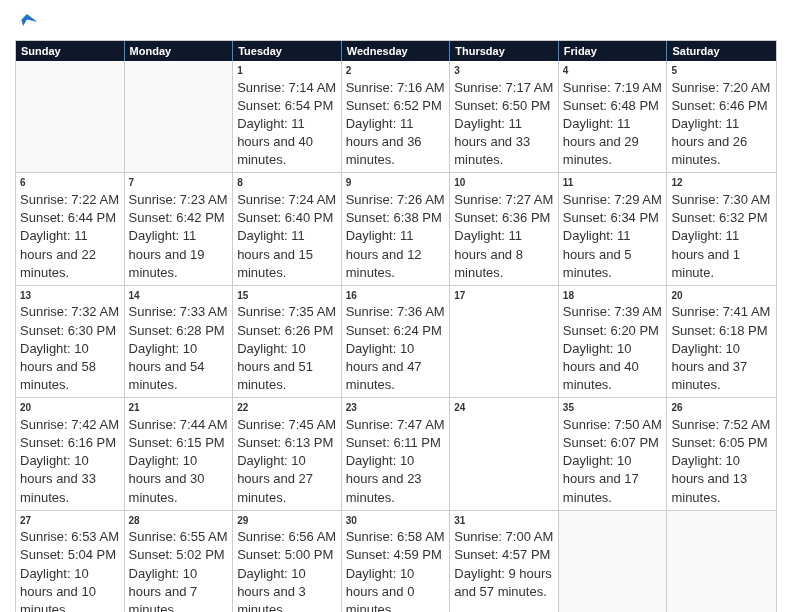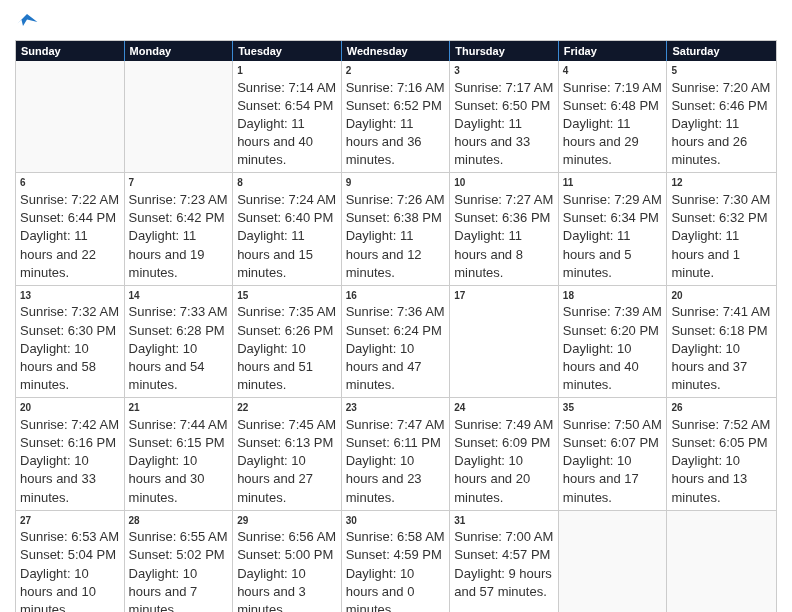--- a/index.html
+++ b/index.html
@@ -206,23 +206,21 @@
 Daylight: 10 hours and 33 minutes.</span></div>
           <div class="cal-cell"><span class="day-num">21</span><span class="info" style="white-space: pre-line;">Sunrise: 7:44 AM
 Sunset: 6:15 PM
 Daylight: 10 hours and 30 minutes.</span></div>
           <div class="cal-cell"><span class="day-num">22</span><span class="info" style="white-space: pre-line;">Sunrise: 7:45 AM
 Sunset: 6:13 PM
 Daylight: 10 hours and 27 minutes.</span></div>
           <div class="cal-cell"><span class="day-num">23</span><span class="info" style="white-space: pre-line;">Sunrise: 7:47 AM
 Sunset: 6:11 PM
 Daylight: 10 hours and 23 minutes.</span></div>
-          <div class="cal-cell"><span class="day-num">24</span><span class="info" style="white-space: pre-line;">Sunrise: 7:49 AM
-Sunset: 6:09 PM
-Daylight: 10 hours and 20 minutes.</span></div>
+          <div class="cal-cell"><span class="day-num">24</span></div>
           <div class="cal-cell"><span class="day-num">35</span><span class="info" style="white-space: pre-line;">Sunrise: 7:50 AM
 Sunset: 6:07 PM
 Daylight: 10 hours and 17 minutes.</span></div>
           <div class="cal-cell"><span class="day-num">26</span><span class="info" style="white-space: pre-line;">Sunrise: 7:52 AM
 Sunset: 6:05 PM
 Daylight: 10 hours and 13 minutes.</span></div>
         </div>
         <div class="cal-row">
           <div class="cal-cell"><span class="day-num">27</span><span class="info" style="white-space: pre-line;">Sunrise: 6:53 AM
 Sunset: 5:04 PM

